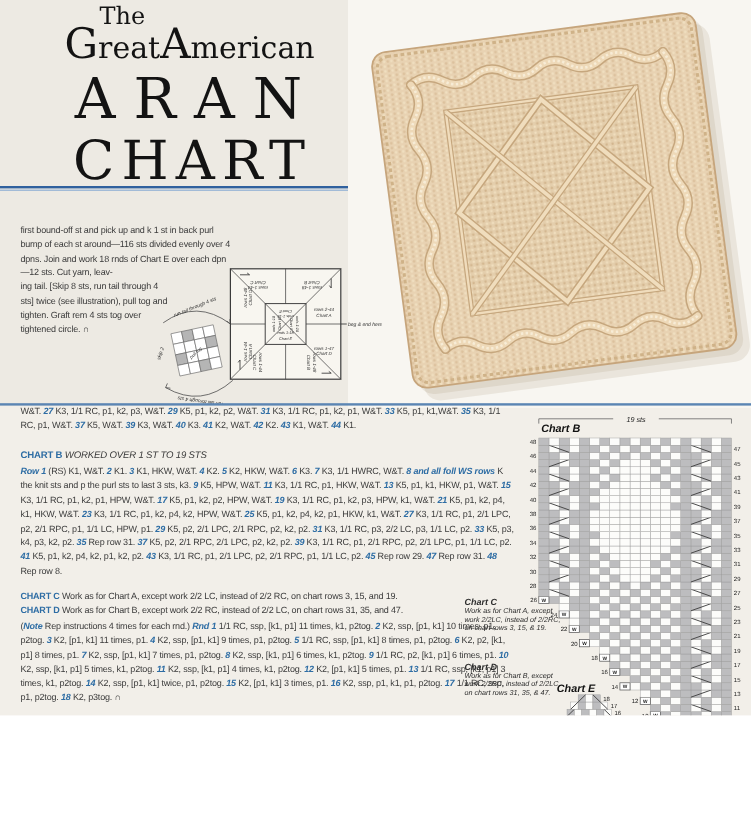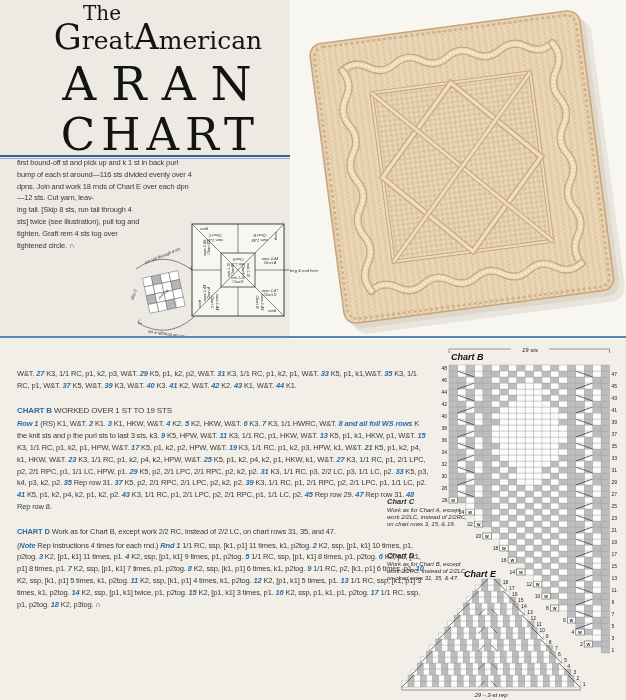--- a/index.html
+++ b/index.html
@@ -1,46 +1,46 @@
 <!DOCTYPE html>
 <html><head>
 <meta charset="utf-8">
 <style>
   html,body{margin:0;padding:0;}
-  .page{position:relative;width:626px;height:700px;background:#edeae3;overflow:hidden;
+  .page{position:relative;width:626px;height:596px;background:#edeae3;overflow:hidden;
         font-family:"Liberation Sans",sans-serif;color:#3b3b3b;}
   .lower-bg{position:absolute;left:0;top:338px;width:626px;height:362px;background:#f2efe9;}
   
   .masthead{position:absolute;left:10px;top:2px;width:296px;text-align:center;color:#131313;
             font-family:"DejaVu Serif","Liberation Serif",serif;}
   .m1{font-size:20px;line-height:22px;transform:translateX(-56px);}
   .m2{line-height:30px;}
   .mword{display:inline-block;font-size:25px;}
   .mword::first-letter{font-size:35px;line-height:0.75;}
   .m3{font-size:47px;line-height:50px;letter-spacing:15px;padding-left:13px;}
   .m4{font-size:45px;line-height:52px;letter-spacing:6px;padding-left:5px;}
   
   .rule-top{position:absolute;left:0;top:155px;width:303px;height:2px;background:#30619e;}
   .rule-top2{position:absolute;left:0;top:158px;width:303px;height:1px;background:#8fb0d4;}
   .rule-mid{position:absolute;left:0;top:336px;width:626px;height:2px;background:#5b85b3;}
   
   .bodytext{font-size:7.5px;line-height:11.8px;letter-spacing:-0.15px;}
-  .intro{position:absolute;left:17px;top:157px;width:178px;}
+  .intro{position:absolute;left:17px;top:186px;width:178px;}
   .intro .narrow{width:124px;}
   .num{color:#2e6da4;font-weight:bold;font-style:italic;}
   .chead{color:#2e6da4;font-weight:bold;}
-  .main-col{position:absolute;left:17px;top:368px;width:412px;}
+  .main-col{position:absolute;left:17px;top:337px;width:412px;}
   .main-col p{margin:0;}
   #blockA{margin-bottom:13px;}
   .heading-row{margin-top:14px;font-size:8px;}
   .heading-label{color:#2e6da4;font-weight:bold;}
-  .heading-sub{color:#3b3b3b;}
+  .heading-sub{font-style:italic;color:#3b3b3b;}
   #blockD{margin-top:2px;}
   #lineC{margin-top:9px;}
-  #lineD{margin-top:13px;}
+  #lineD{}
   .heading-row-e{margin-top:12px;font-size:8px;}
   #blockH{margin-top:2px;}
   
   .chart-note{position:absolute;width:82px;font-style:italic;color:#2d2d2d;}
   .chart-note .cn-title{font-weight:bold;font-size:7.5px;margin:0 0 1px 0;}
   .chart-note .cn-body{font-size:6px;line-height:7.2px;margin:0;}
   #noteC{left:387px;top:497px;}
   #noteD{left:387px;top:551px;}
   
   #photo{position:absolute;left:290px;top:0;}
@@ -210,20 +210,21 @@
       <line x1="98" y1="52" x2="103" y2="52" stroke="#333" stroke-width="0.7"></line>
       <text x="104" y="54" font-size="4.2" font-style="italic" text-anchor="start" fill="#333">beg &amp; end here</text>
     </svg>
 
   <div class="rule-mid"></div>
 
   <div class="main-col bodytext">
     <p id="blockA"><span>W&amp;T. </span><span class="num">27</span><span> K3, 1/1 RC, p1, k2, p3, W&amp;T. </span><span class="num">29</span><span> K5, p1, k2, p2, W&amp;T. </span><span class="num">31</span><span> K3, 1/1 RC, p1, k2, p1, W&amp;T. </span><span class="num">33</span><span> K5, p1, k1,W&amp;T. </span><span class="num">35</span><span> K3, 1/1 RC, p1, W&amp;T. </span><span class="num">37</span><span> K5, W&amp;T. </span><span class="num">39</span><span> K3, W&amp;T. </span><span class="num">40</span><span> K3. </span><span class="num">41</span><span> K2, W&amp;T. </span><span class="num">42</span><span> K2. </span><span class="num">43</span><span> K1, W&amp;T. </span><span class="num">44</span><span> K1.</span></p>
     <p class="heading-row"><span class="heading-label">CHART B</span><span class="heading-sub"> WORKED OVER 1 ST TO 19 STS</span></p>
     <p id="blockD"><span class="num">Row 1</span><span> (RS) K1, W&amp;T. </span><span class="num">2</span><span> K1. </span><span class="num">3</span><span> K1, HKW, W&amp;T. </span><span class="num">4</span><span> K2. </span><span class="num">5</span><span> K2, HKW, W&amp;T. </span><span class="num">6</span><span> K3. </span><span class="num">7</span><span> K3, 1/1 HWRC, W&amp;T. </span><span class="num">8 and all foll WS rows</span><span> K the knit sts and p the purl sts to last 3 sts, k3. </span><span class="num">9</span><span> K5, HPW, W&amp;T. </span><span class="num">11</span><span> K3, 1/1 RC, p1, HKW, W&amp;T. </span><span class="num">13</span><span> K5, p1, k1, HKW, p1, W&amp;T. </span><span class="num">15</span><span> K3, 1/1 RC, p1, k2, p1, HPW, W&amp;T. </span><span class="num">17</span><span> K5, p1, k2, p2, HPW, W&amp;T. </span><span class="num">19</span><span> K3, 1/1 RC, p1, k2, p3, HPW, k1, W&amp;T. </span><span class="num">21</span><span> K5, p1, k2, p4, k1, HKW, W&amp;T. </span><span class="num">23</span><span> K3, 1/1 RC, p1, k2, p4, k2, HPW, W&amp;T. </span><span class="num">25</span><span> K5, p1, k2, p4, k2, p1, HKW, k1, W&amp;T. </span><span class="num">27</span><span> K3, 1/1 RC, p1, 2/1 LPC, p2, 2/1 RPC, p1, 1/1 LC, HPW, p1. </span><span class="num">29</span><span> K5, p2, 2/1 LPC, 2/1 RPC, p2, k2, p2. </span><span class="num">31</span><span> K3, 1/1 RC, p3, 2/2 LC, p3, 1/1 LC, p2. </span><span class="num">33</span><span> K5, p3, k4, p3, k2, p2. </span><span class="num">35</span><span> Rep row 31. </span><span class="num">37</span><span> K5, p2, 2/1 RPC, 2/1 LPC, p2, k2, p2. </span><span class="num">39</span><span> K3, 1/1 RC, p1, 2/1 RPC, p2, 2/1 LPC, p1, 1/1 LC, p2. </span><span class="num">41</span><span> K5, p1, k2, p4, k2, p1, k2, p2. </span><span class="num">43</span><span> K3, 1/1 RC, p1, 2/1 LPC, p2, 2/1 RPC, p1, 1/1 LC, p2. </span><span class="num">45</span><span> Rep row 29. </span><span class="num">47</span><span> Rep row 31. </span><span class="num">48</span><span> Rep row 8.</span></p>
+    <p id="lineC"><span class="chead">CHART C</span><span> Work as for Chart A, except work 2/2 LC, instead of 2/2 RC, on chart rows 3, 15, and 19.</span></p>
     <p id="lineD"><span class="chead">CHART D</span><span> Work as for Chart B, except work 2/2 RC, instead of 2/2 LC, on chart rows 31, 35, and 47.</span></p>
     <p id="blockH"><span>(</span><span class="num">Note</span><span> Rep instructions 4 times for each rnd.) </span><span class="num">Rnd 1</span><span> 1/1 RC, ssp, [k1, p1] 11 times, k1, p2tog. </span><span class="num">2</span><span> K2, ssp, [p1, k1] 10 times, p1, p2tog. </span><span class="num">3</span><span> K2, [p1, k1] 11 times, p1. </span><span class="num">4</span><span> K2, ssp, [p1, k1] 9 times, p1, p2tog. </span><span class="num">5</span><span> 1/1 RC, ssp, [p1, k1] 8 times, p1, p2tog. </span><span class="num">6</span><span> K2, p2, [k1, p1] 8 times, p1. </span><span class="num">7</span><span> K2, ssp, [p1, k1] 7 times, p1, p2tog. </span><span class="num">8</span><span> K2, ssp, [k1, p1] 6 times, k1, p2tog. </span><span class="num">9</span><span> 1/1 RC, p2, [k1, p1] 6 times, p1. </span><span class="num">10</span><span> K2, ssp, [k1, p1] 5 times, k1, p2tog. </span><span class="num">11</span><span> K2, ssp, [k1, p1] 4 times, k1, p2tog. </span><span class="num">12</span><span> K2, [p1, k1] 5 times, p1. </span><span class="num">13</span><span> 1/1 RC, ssp, [k1, p1] 3 times, k1, p2tog. </span><span class="num">14</span><span> K2, ssp, [p1, k1] twice, p1, p2tog. </span><span class="num">15</span><span> K2, [p1, k1] 3 times, p1. </span><span class="num">16</span><span> K2, ssp, p1, k1, p1, p2tog. </span><span class="num">17</span><span> 1/1 RC, ssp, p1, p2tog. </span><span class="num">18</span><span> K2, p3tog. ∩</span></p>
   </div>
 
   <div id="noteC" class="chart-note">
     <p class="cn-title">Chart C</p>
     <p class="cn-body">Work as for Chart A, except work 2/2LC, instead of 2/2RC, on chart rows 3, 15, &amp; 19.</p>
   </div>
   <div id="noteD" class="chart-note">
     <p class="cn-title">Chart D</p>

